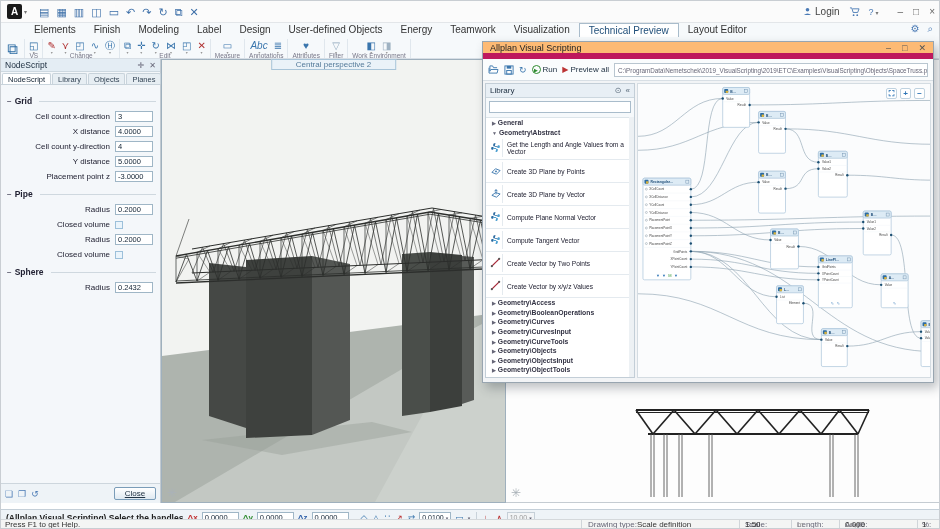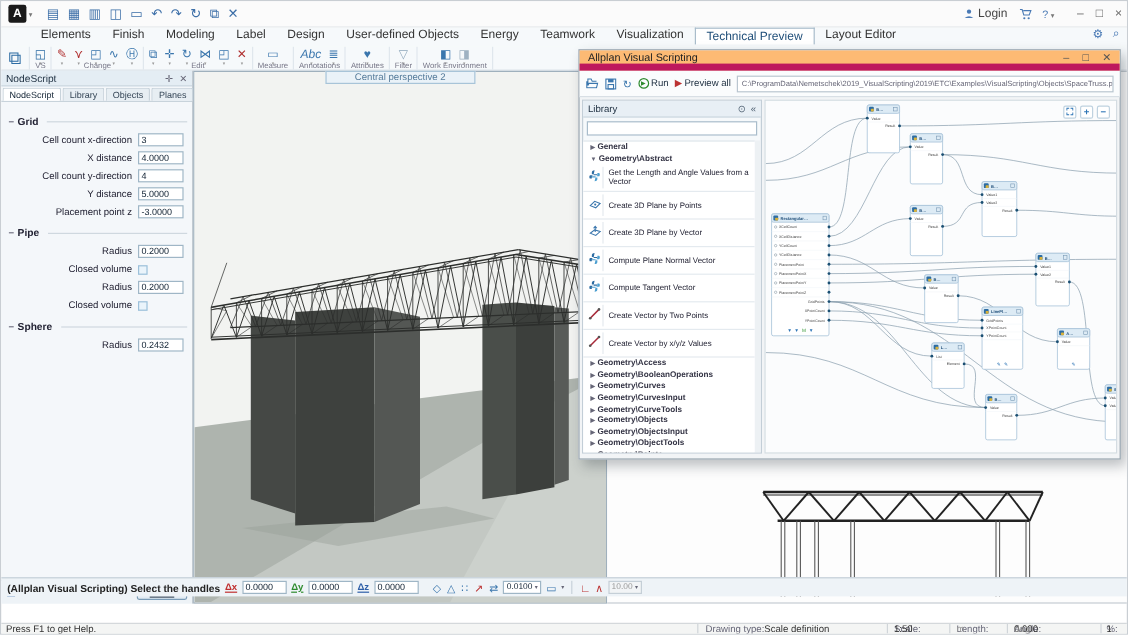--- a/index.html
+++ b/index.html
@@ -74,21 +74,21 @@
   .libgroup{font-size:6.8px;font-weight:bold;color:#334;padding:1px 2px 0 6px;line-height:7.6px;white-space:nowrap;}
   .libgroup .tri{color:#667;font-size:5px;margin-right:2px;}
   .libitem{display:flex;align-items:center;gap:4px;border-bottom:1px solid #e4eaef;padding:2px 2px 2px 4px;}
   .libitem .licon{width:13px;min-width:13px;text-align:center;border-right:1px solid #e4eaef;padding-right:2px;}
   .libitem .ltext{font-size:6.6px;color:#223;line-height:7.2px;}
   #vscanvas{position:absolute;left:154px;top:41px;right:2px;bottom:4px;background:#fbfcfd;border:1px solid #d4dce2;overflow:hidden;}
   #vszoom{position:absolute;right:5px;top:4px;display:flex;gap:3px;z-index:5;}
   .zbtn{width:11px;height:11px;border:1px solid #bfd2e0;background:#fff;color:#2e75b6;font-size:8px;font-weight:bold;text-align:center;line-height:10px;border-radius:2px;}
 
   
-  #dialogline{position:absolute;left:0;top:480px;width:940px;height:16px;background:#eef3f7;border-top:1px solid #c4cfd8;display:flex;align-items:center;font-size:8.5px;color:#222;padding-left:5px;gap:4px;}
+  #dialogline{position:absolute;left:0;top:508px;width:940px;height:16px;background:#eef3f7;border-top:1px solid #c4cfd8;display:flex;align-items:center;font-size:8.5px;color:#222;padding-left:5px;gap:4px;}
   #dialogline .prompt{font-weight:bold;white-space:nowrap;}
   .axlab{font-weight:bold;font-size:8px;text-decoration:underline;}
   .axx{color:#c03030;} .axy{color:#2e8b2e;} .axz{color:#2e5fa8;}
   .dfield{width:37px;height:11px;border:1px solid #9fb6c6;background:#fff;font-size:7.5px;line-height:10px;padding:0 2px;color:#123;}
   .dico{font-size:9px;color:#3a76ad;line-height:10px;}
   .dico.red{color:#b33;}
   .dsel{height:11px;border:1px solid #9fb6c6;background:#fff;font-size:7px;line-height:10px;padding:0 2px;color:#123;display:flex;align-items:center;gap:2px;}
   .dsel .dv{font-size:5px;color:#667;}
   .dsel.gray{color:#999;background:#f2f4f6;border-color:#c5cfd7;}
   .dsep{width:1px;height:11px;background:#c8d2da;margin:0 2px;}

